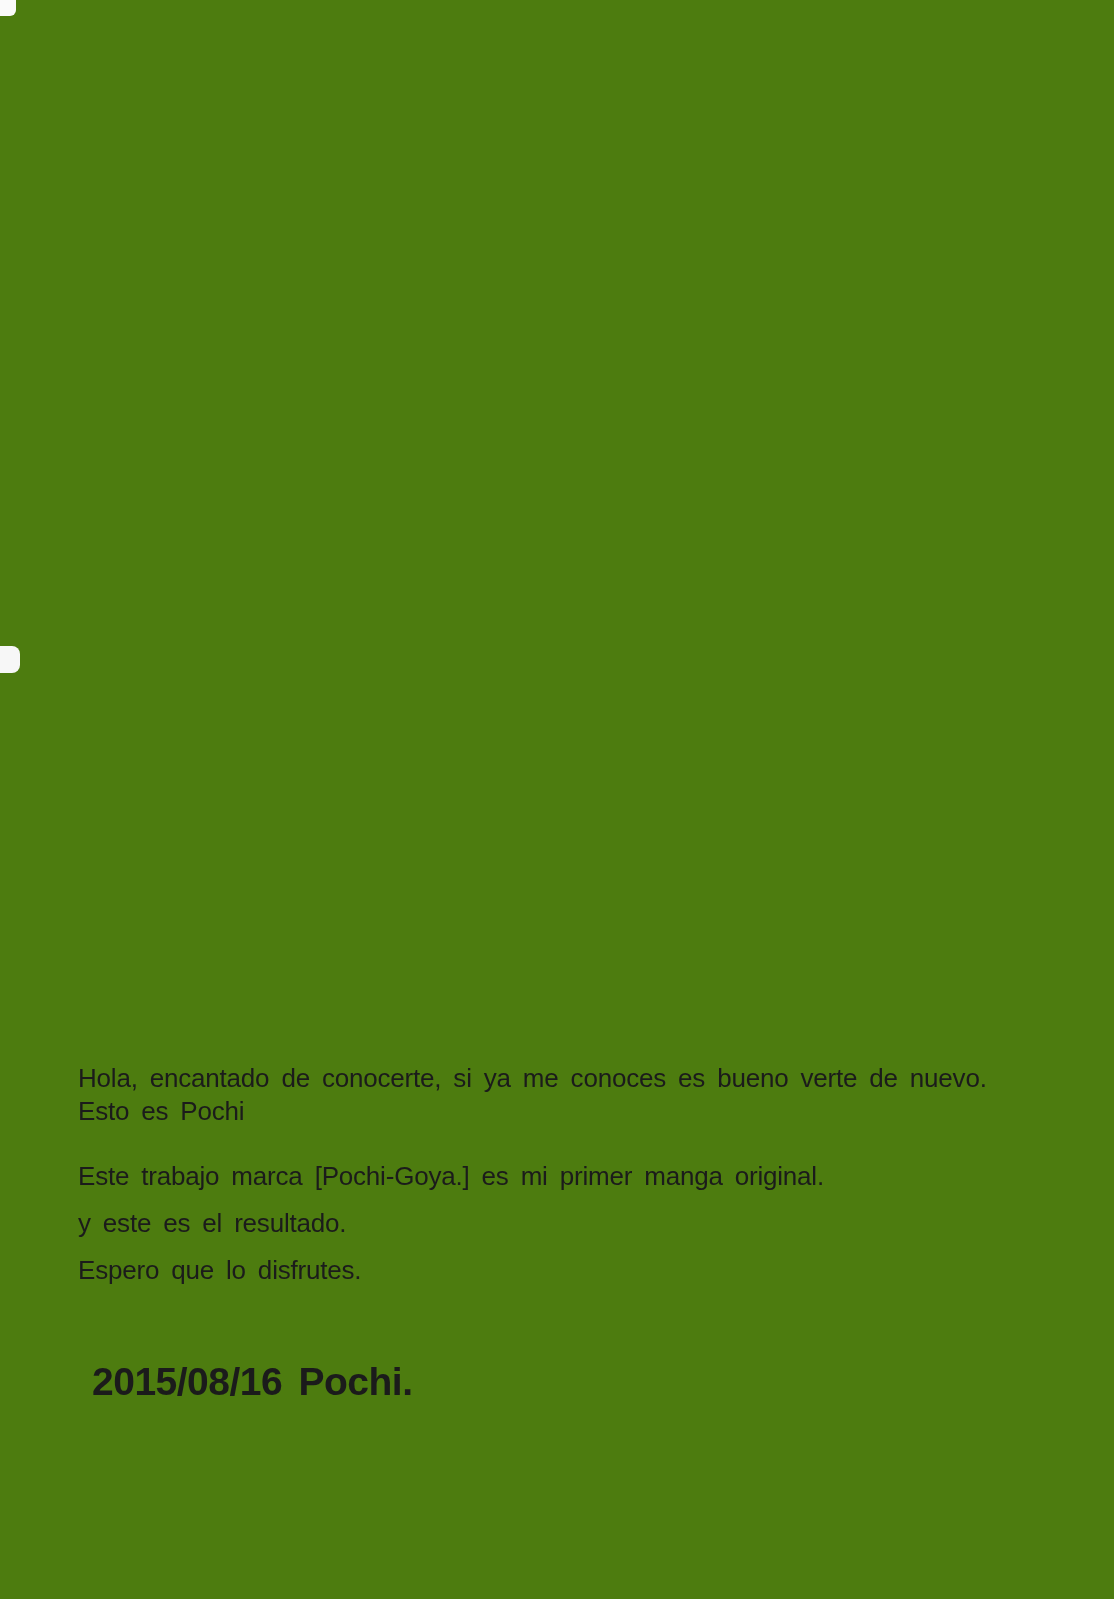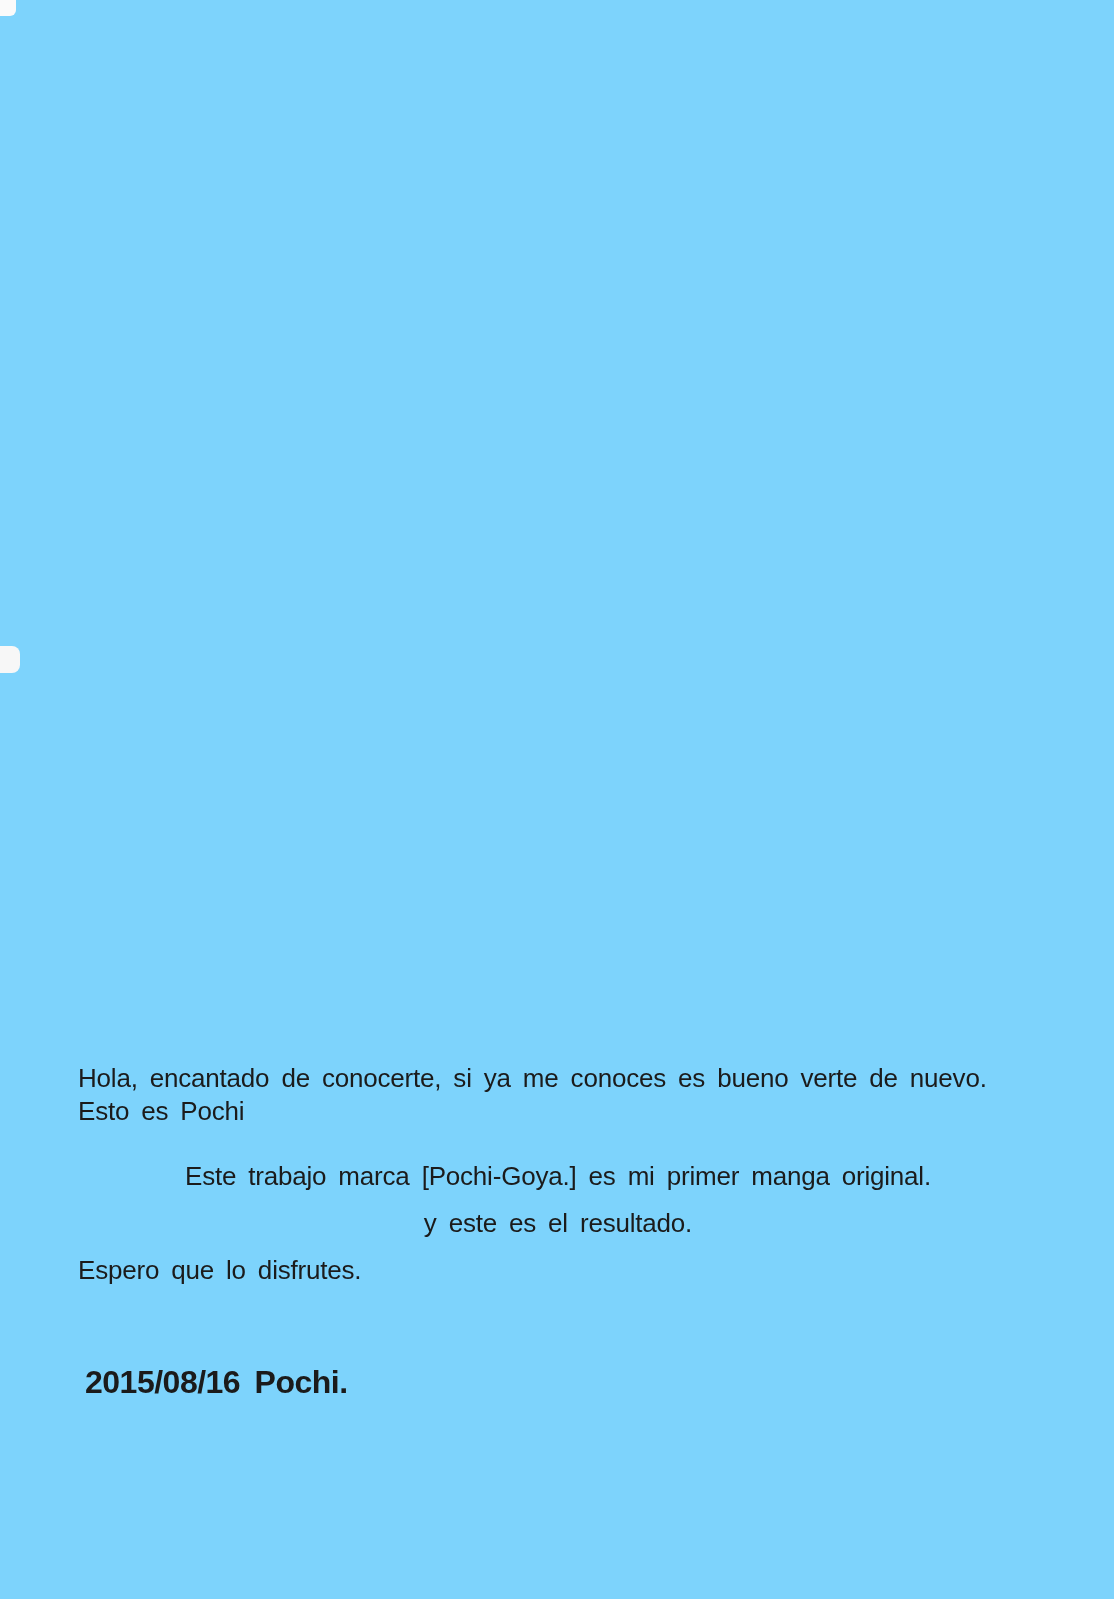--- a/index.html
+++ b/index.html
@@ -5,21 +5,21 @@
   html, body {
     margin: 0;
     padding: 0;
     background: #e9e9e9;
   }
   .page {
     position: relative;
     width: 1114px;
     height: 1599px;
     margin: 0 auto;
-    background: #7dd3fc;
+    background: #4d7c0f;
     overflow: hidden;
     font-family: "Liberation Sans", "DejaVu Sans", sans-serif;
     color: #1b1b1b;
   }
   
   .artifact {
     position: absolute;
     background: #f7f7f7;
   }
   .artifact-top-left {
@@ -42,30 +42,29 @@
   .para {
     margin: 0 0 32px 0;
     font-size: 26px;
     line-height: 33px;
     font-weight: 500;
     word-spacing: 5px;
     letter-spacing: -0.2px;
   }
   .para.tight {
     margin-bottom: 14px;
-    text-align: center;
   }
   .para .line {
     display: block;
     white-space: pre;
   }
   .signature {
     margin-top: 73px;
-    margin-left: 7px;
-    font-size: 32px;
+    margin-left: 14px;
+    font-size: 39px;
     line-height: 44px;
     font-weight: 700;
     letter-spacing: -0.5px;
     word-spacing: 6px;
     white-space: pre;
   }
 </style>
 </head>
 <body>
 

